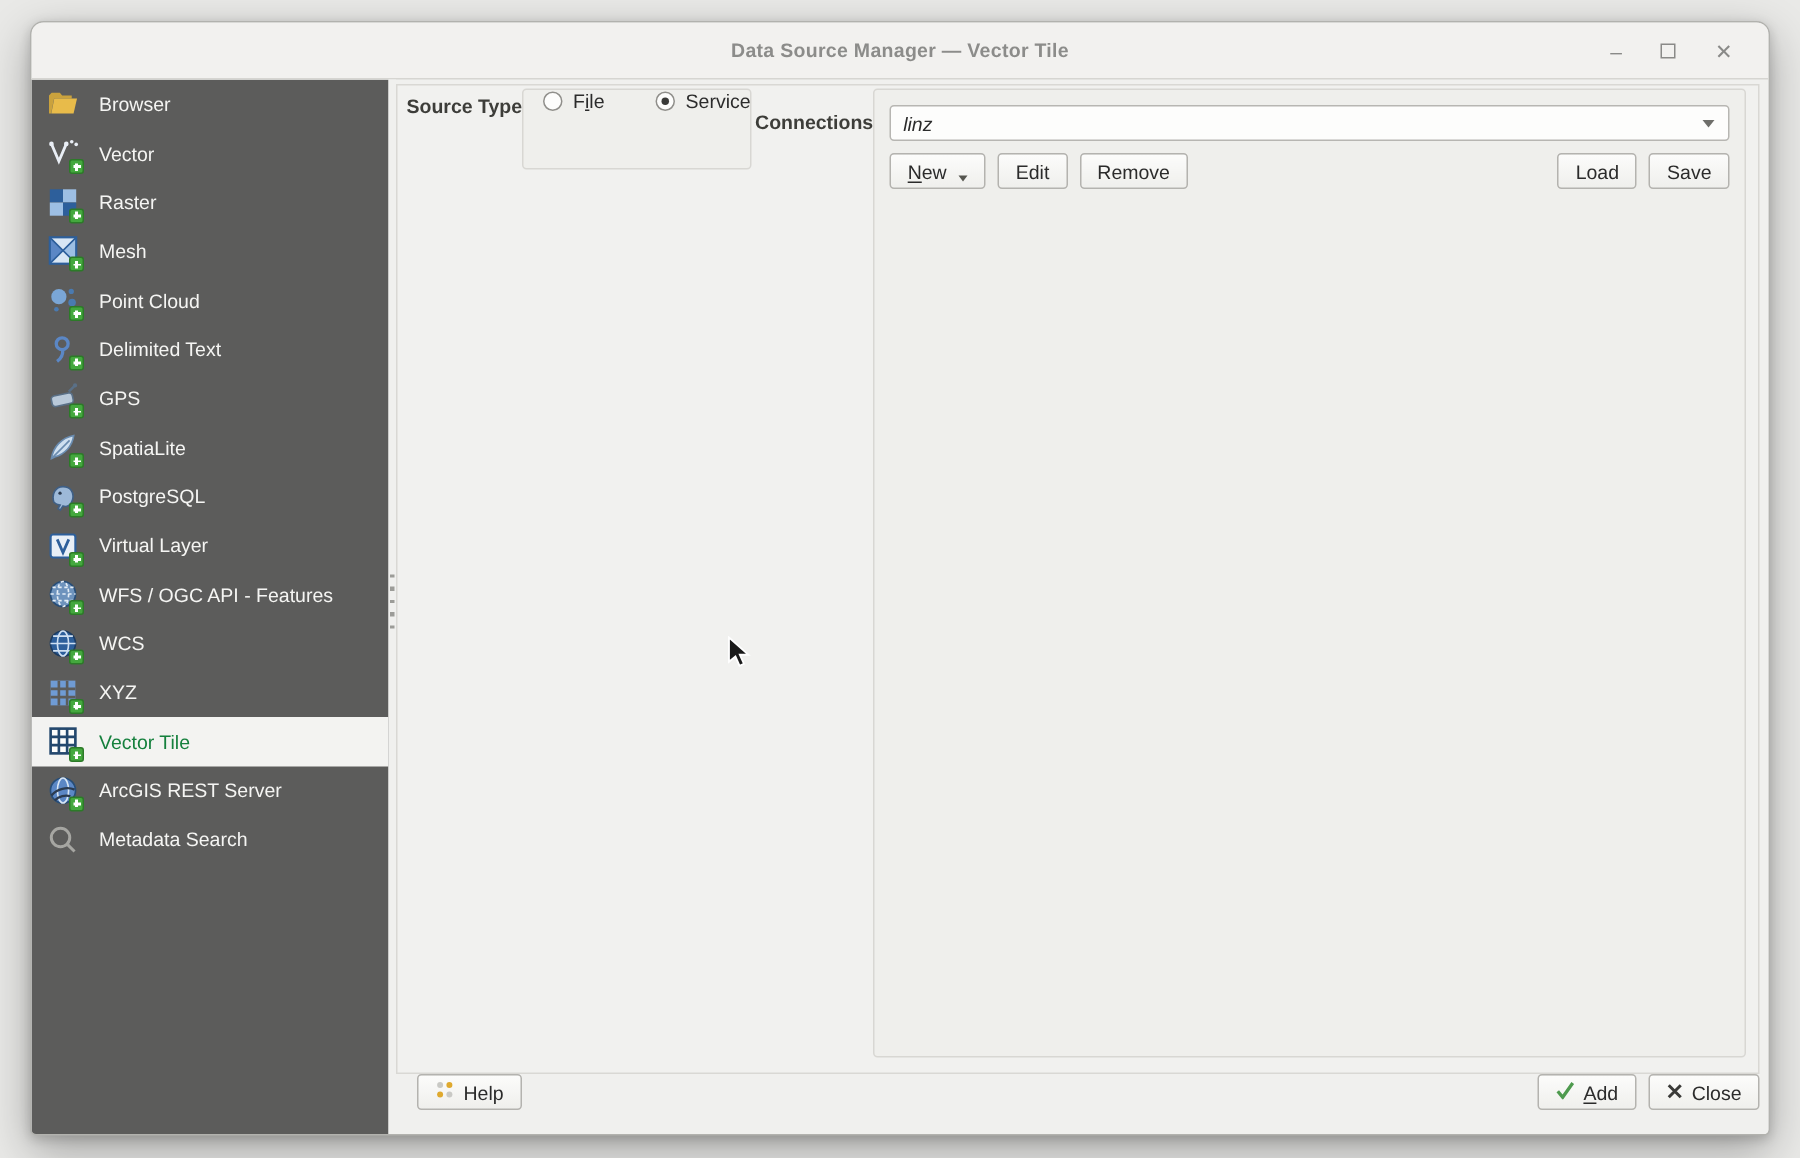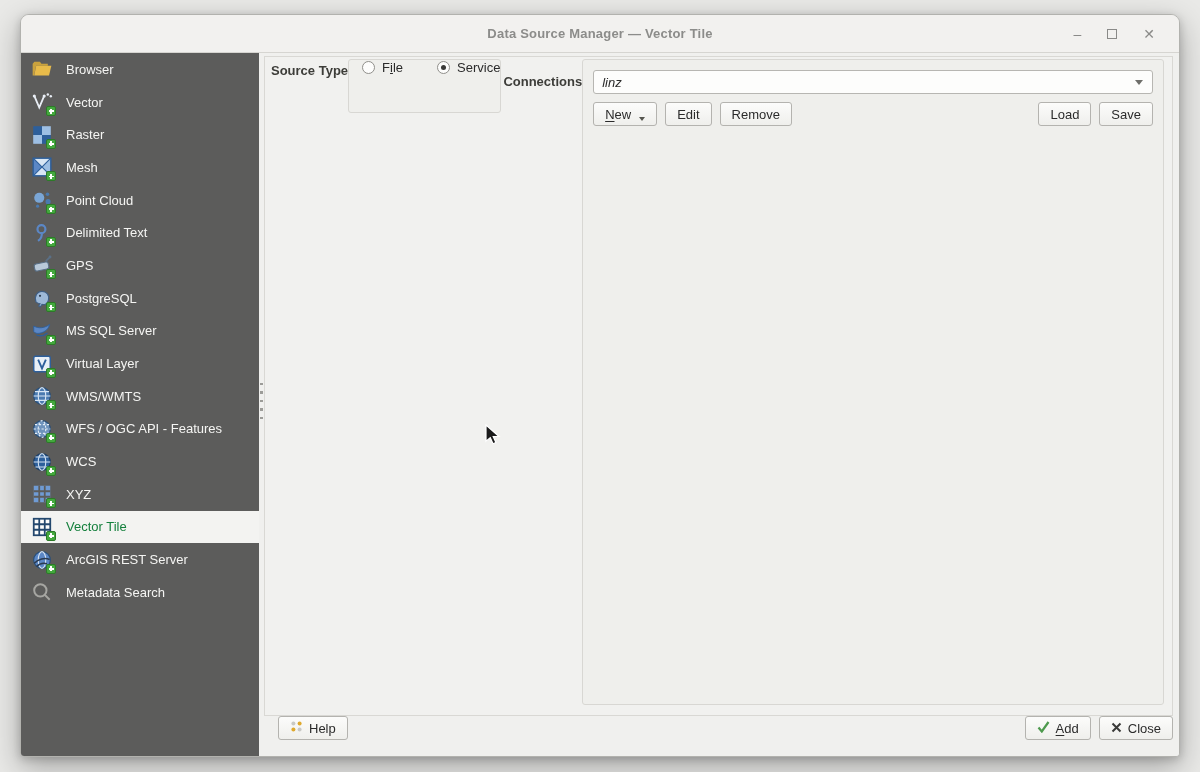--- a/index.html
+++ b/index.html
@@ -191,65 +191,54 @@
           <svg width="22" height="22" viewBox="0 0 20 20">
               <rect x="3" y="8" width="13" height="6.5" rx="2" fill="#b9c9d9" stroke="#5a7087" transform="rotate(-12 10 11)"></rect>
               <path d="M13.5 6.5l3.2-3.2" stroke="#5a7087" stroke-width="1.5"></path>
               <circle cx="17.3" cy="2.7" r="1.3" fill="#5a7087"></circle>
             </svg>
           <i class="plus"></i>
         </span>
         <span class="lbl">GPS</span>
       </div>
 
+      <div class="sd-item">
+        <span class="ic">
+          <svg width="22" height="22" viewBox="0 0 20 20">
+              <path d="M3 17C4 10 9 4.5 16.5 3c-.8 6.5-5.5 11.5-11.5 13z" fill="#cfe0f0" stroke="#6a8cb0" stroke-width="1"></path>
+              <path d="M3 17L14 6" stroke="#6a8cb0" stroke-width="1"></path>
+            </svg>
+          <i class="plus"></i>
+        </span>
+        <span class="lbl">SpatiaLite</span>
+      </div>
 
       <div class="sd-item">
         <span class="ic">
           <svg width="22" height="22" viewBox="0 0 20 20">
               <path d="M4.5 13.5C2.8 8.5 5.5 4 10 4c4.3 0 7 3.2 5.8 8-.8 3.2-3.4 4.6-5.8 3.8l-1.6 2.4-1.4-.8 1.2-2.2c-1.6-.2-3-1-3.7-1.7z" fill="#9db9d8" stroke="#3f5f85" stroke-width="1"></path>
               <circle cx="8.2" cy="8" r="1" fill="#2b3b50"></circle>
             </svg>
           <i class="plus"></i>
         </span>
         <span class="lbl">PostgreSQL</span>
       </div>
 
-      <div class="sd-item">
-        <span class="ic">
-          <svg width="22" height="22" viewBox="0 0 20 20">
-              <path d="M2.5 5.5c4.5 2.5 9.5 2 14.5-1.5-1 4-4 7-9 8-2.5.5-4.5 0-5.5-1.5z" fill="#5b87c5" stroke="#2d5f9b" stroke-width="0.8"></path>
-              <path d="M5 13.8c3 1 7 .5 10-2" stroke="#2d5f9b" stroke-width="1.3" fill="none"></path>
-            </svg>
-          <i class="plus"></i>
-        </span>
-        <span class="lbl">MS SQL Server</span>
-      </div>
 
       <div class="sd-item">
         <span class="ic">
           <svg width="22" height="22" viewBox="0 0 20 20">
               <rect x="2.5" y="3" width="15" height="14" rx="1.5" fill="#e8eff7" stroke="#2d5f9b" stroke-width="1.3"></rect>
               <path d="M6.5 6l3.5 8L13.5 6" fill="none" stroke="#2d5f9b" stroke-width="1.7"></path>
             </svg>
           <i class="plus"></i>
         </span>
         <span class="lbl">Virtual Layer</span>
       </div>
 
-      <div class="sd-item">
-        <span class="ic">
-          <svg width="22" height="22" viewBox="0 0 20 20">
-              <circle cx="10" cy="10" r="7.6" fill="#4a7ab0" stroke="#274d77"></circle>
-              <ellipse cx="10" cy="10" rx="3.4" ry="7.6" fill="none" stroke="#d8e6f4"></ellipse>
-              <path d="M2.4 10h15.2M3.6 6h12.8M3.6 14h12.8" stroke="#d8e6f4" fill="none"></path>
-            </svg>
-          <i class="plus"></i>
-        </span>
-        <span class="lbl">WMS/WMTS</span>
-      </div>
 
       <div class="sd-item">
         <span class="ic">
           <svg width="22" height="22" viewBox="0 0 20 20">
               <circle cx="10" cy="10" r="7.6" fill="#6e93bd" stroke="#274d77"></circle>
               <ellipse cx="10" cy="10" rx="3.4" ry="7.6" fill="none" stroke="#e4edf6" stroke-dasharray="2 1.6"></ellipse>
               <path d="M2.4 10h15.2M3.6 6h12.8M3.6 14h12.8" stroke="#e4edf6" stroke-dasharray="2 1.6" fill="none"></path>
             </svg>
           <i class="plus"></i>
         </span>

